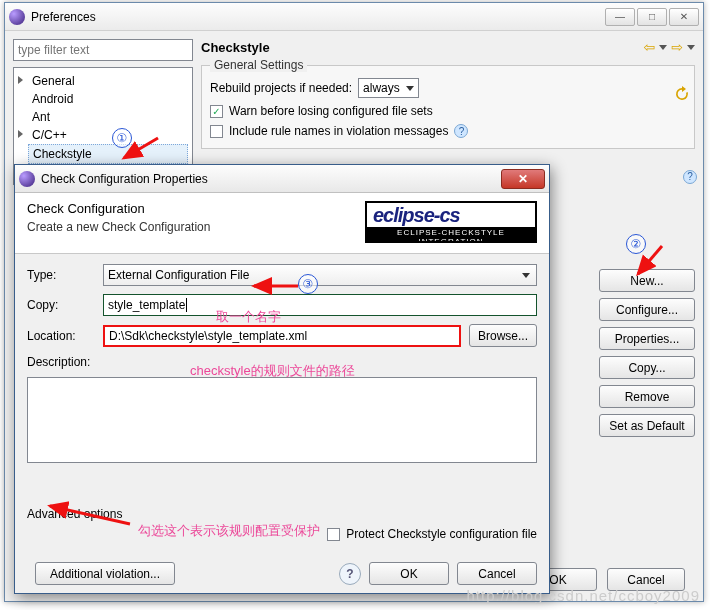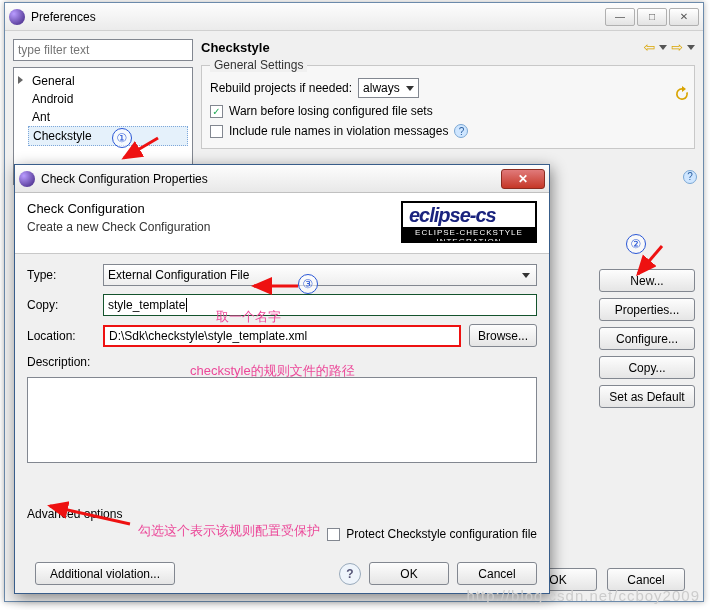--- a/index.html
+++ b/index.html
@@ -41,21 +41,21 @@
 
 
 .dialog { position:absolute; left:14px; top:164px; width:536px; height:430px; border:1px solid #385d8a; background:#f0f0f0; box-shadow:2px 4px 14px rgba(0,0,0,.45); }
 .dlg-titlebar { height:28px; background:linear-gradient(#fdfdfd,#e8e8e8); display:flex; align-items:center; padding:0 4px; border-bottom:1px solid #c0c0c0; }
 .dlg-titlebar .title { flex:1; }
 .dlg-close { width:44px; height:20px; background:linear-gradient(#e07a7a,#c53727); border:1px solid #8c2b1f; border-radius:3px; color:#fff; display:flex; align-items:center; justify-content:center; font-weight:bold; }
 .dlg-header { background:#fff; border-bottom:1px solid #c8c8c8; padding:8px 12px 10px 12px; position:relative; display:flex; }
 .dlg-header .txts { flex:1; }
 .dlg-header h2 { margin:0 0 4px 0; font-size:13px; font-weight:normal; }
 .dlg-header .sub { color:#333; }
-.logo { width:136px; height:42px; border:2px solid #000; background:#fff; position:relative; overflow:hidden; }
+.logo { width:172px; height:42px; border:2px solid #000; background:#fff; position:relative; overflow:hidden; }
 .logo .t1 { font-family: Arial Black, Arial; font-size:20px; color:#1a237e; font-style:italic; font-weight:900; padding:1px 0 0 6px; letter-spacing:-1px; }
 .logo .t2 { font-size:8px; background:#000; color:#fff; text-align:center; letter-spacing:1px; padding:1px 0; }
 .dlg-body { padding: 10px 12px; }
 .form-row { display:flex; align-items:center; gap:8px; margin-bottom:8px; }
 .form-row label { width:68px; }
 .dropdown { flex:1; height:22px; border:1px solid #828790; background:linear-gradient(#fff,#eee); display:flex; align-items:center; padding:0 4px; position:relative; }
 .dropdown .tri { position:absolute; right:6px; top:8px; width:0;height:0;border-left:4px solid transparent;border-right:4px solid transparent;border-top:5px solid #333; }
 .txt-input { flex:1; height:22px; border:1px solid #14532d; background:#fff; padding:0 4px; display:flex; align-items:center; }
 .txt-input.caret::after { content:""; width:1px; height:14px; background:#000; margin-left:1px; animation: blink 1s infinite; }
 @keyframes blink { 50% { opacity:0; } }
@@ -89,20 +89,21 @@
     </div>
   </div>
 
   <div class="pref-body">
     <div class="filter-col">
       <input class="filter-input" placeholder="type filter text" style="">
       <div class="tree">
         <div class="tree-item"><span class="tw"></span><span>General</span></div>
         <div class="tree-item"><span>Android</span></div>
         <div class="tree-item"><span>Ant</span></div>
+        <div class="tree-item"><span class="tw"></span><span>C/C++</span></div>
         <div class="tree-item sel"><span>Checkstyle</span></div>
       </div>
     </div>
 
     <div class="main-col">
       <div class="main-header">
         <h1>Checkstyle</h1>
         <div class="nav-arrows">
           <span class="arr">⇦</span>
           <span class="menu-tri"></span>
@@ -131,23 +132,24 @@
           <span class="cb"></span>
           <span>Include rule names in violation messages</span>
           <span class="help">?</span>
         </div>
       </div>
 
       <div style="position:absolute; right:-2px; top:130px;"><span class="help">?</span></div>
 
       <div class="side-btns">
         <div class="btn">New...</div>
+        <div class="btn">Configure...</div>
         <div class="btn">Properties...</div>
-        <div class="btn">Configure...</div>
         <div class="btn">Copy...</div>
+        <div class="btn">Remove</div>
         <div class="btn">Set as Default</div>
       </div>
     </div>
   </div>
 
   <div class="pref-footer">
     <div class="btn">OK</div>
     <div class="btn">Cancel</div>
   </div>
 </div>

